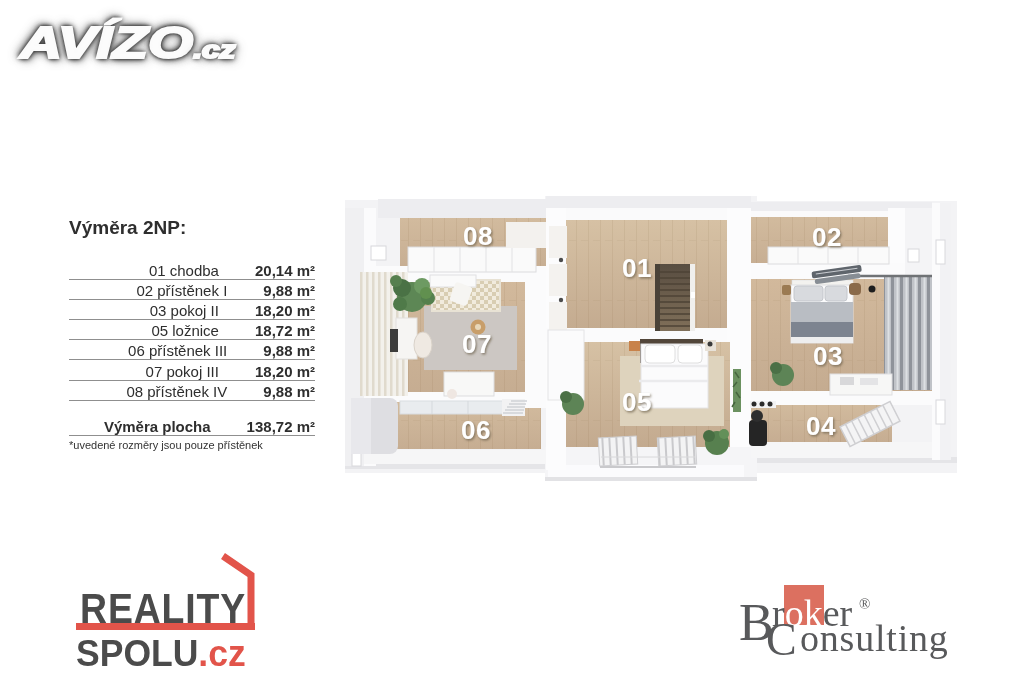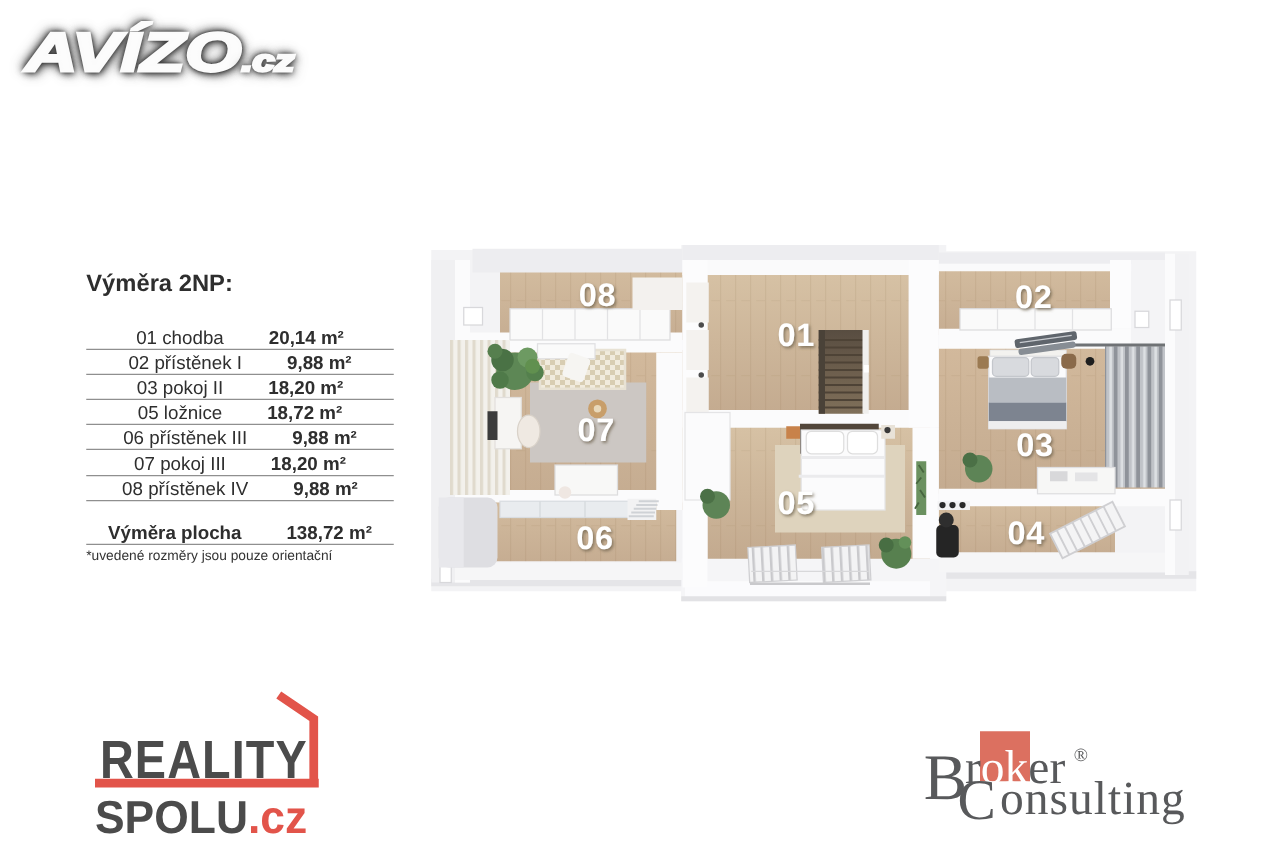--- a/index.html
+++ b/index.html
@@ -14,21 +14,21 @@
     -webkit-text-stroke:2.2px #fbfbfb;
     text-shadow:0 0 1px #333, 0 0 2px rgba(42,42,42,1), 0 0 4px rgba(50,50,50,1),
                 1px 1px 5px rgba(62,62,62,1), -1px -1px 5px rgba(62,62,62,1),
                 2px 2px 8px rgba(90,90,90,.8), -2px -2px 8px rgba(90,90,90,.8);}
   #avizo .big{font-size:44px;}
   #avizo .small{font-size:24px;}
 
   
   #tbl{left:69px;top:217px;width:246px;color:#2e2e2e;font-size:15px;}
   #tbl .hdr{font-weight:bold;font-size:19px;margin-bottom:21px;}
-  #tbl .row{display:flex;justify-content:center;align-items:flex-end;
+  #tbl .row{display:flex;justify-content:flex-end;align-items:flex-end;
             height:19.1px;border-bottom:1px solid #8f8f8f;}
   #tbl .row span.v{font-weight:bold;margin-left:36px;}
   #tbl .tot{margin-top:15px;font-weight:bold;}
   #tbl .note{font-size:11px;font-weight:normal;margin-top:3px;color:#333;}
 
   
   #rs-reality{left:80px;top:587px;font-size:43px;font-weight:bold;color:#4b4b4b;
       transform:scaleX(.87);transform-origin:left top;letter-spacing:1px;line-height:1;}
   #rs-spolu{left:76px;top:635px;font-size:37px;font-weight:bold;color:#4b4b4b;
       transform:scaleX(.96);transform-origin:left top;line-height:1;}
@@ -67,21 +67,21 @@
       <span class="v">18,20 m²</span>
     </div>
     <div class="row">
       <span>08 přístěnek IV</span>
       <span class="v">9,88 m²</span>
     </div>
     <div class="row tot">
       <span>Výměra plocha</span>
       <span class="v">138,72 m²</span>
     </div>
-    <div class="note">*uvedené rozměry jsou pouze orientační</div>
+    <div class="note">*uvedené rozměry jsou pouze přístěnek</div>
   </div>
 
   <svg id="plan" class="abs" style="left:0;top:0" width="1024" height="683" viewBox="0 0 1024 683">
     <defs>
       <filter id="ds" x="-30%" y="-30%" width="160%" height="160%">
         <feDropShadow dx="1.2" dy="1.5" stdDeviation="1.1" flood-color="#6b5f4c" flood-opacity="0.75"></feDropShadow>
       </filter>
       <pattern id="check" width="8" height="8" patternUnits="userSpaceOnUse">
         <rect width="8" height="8" fill="#f1ebdd"></rect>
         <rect width="4" height="4" fill="#d8cdb2"></rect>

